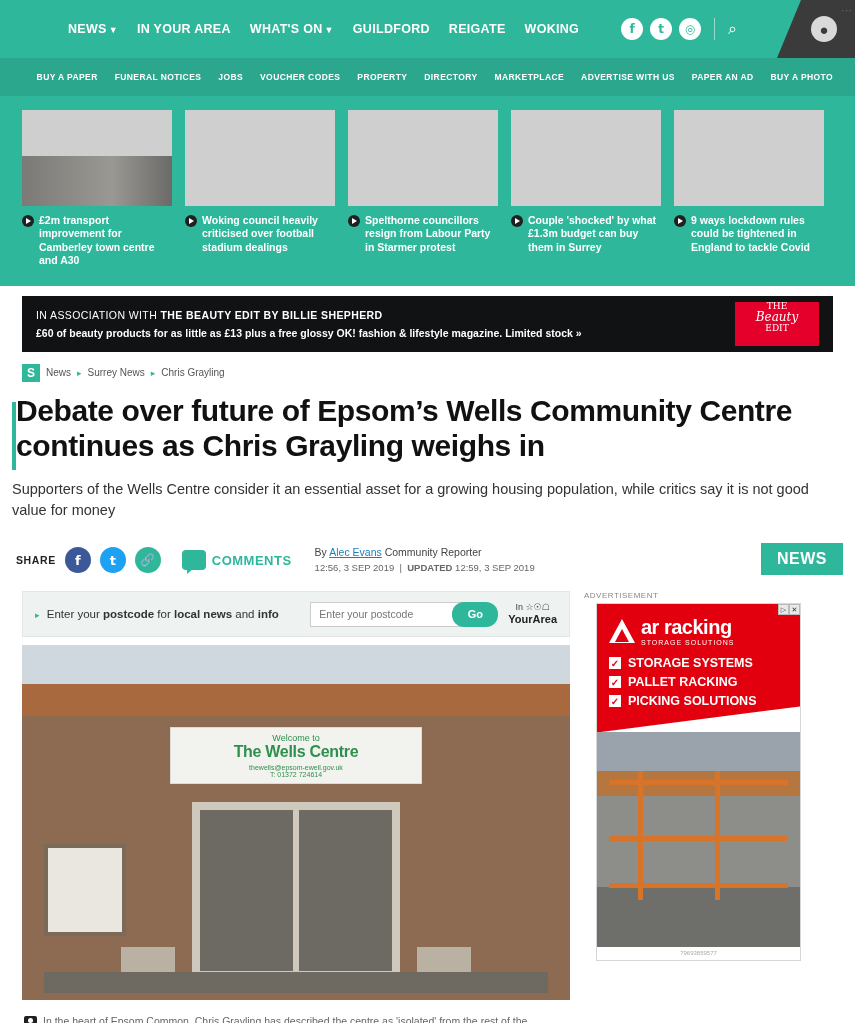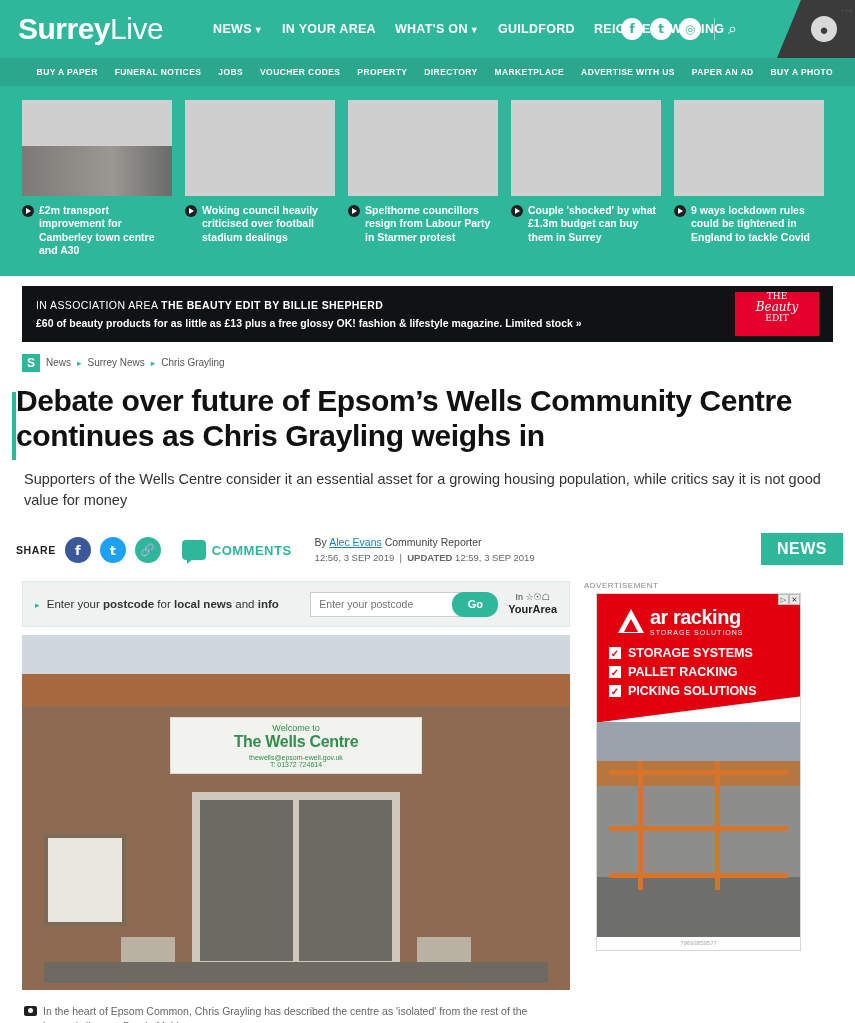--- a/index.html
+++ b/index.html
@@ -71,21 +71,21 @@
     position: absolute; right: 18px; top: 16px;
     width: 26px; height: 26px; border-radius: 50%;
     background: #d9d9d9; color: #3b3b3b;
     display: flex; align-items: center; justify-content: center;
     font-size: 15px;
   }
 
   
   .subnav {
     background: #2aa78d;
-    height: 28px;
+    height: 38px;
     display: flex;
     align-items: center;
     justify-content: flex-end;
     gap: 17px;
     padding-right: 22px;
   }
   .subnav a {
     color: #ffffff;
     font-size: 8.5px;
     font-weight: bold;
@@ -177,21 +177,21 @@
   .accent {
     position: absolute; left: 12px; top: 8px;
     width: 4px; height: 68px; background: #2fb79b;
   }
   h1 {
     font-size: 30px; line-height: 1.16; letter-spacing: -0.4px;
     margin: 12px 0 0 4px; color: #111; font-weight: bold;
     font-family: "Liberation Sans", sans-serif;
   }
   .standfirst {
-    margin: 16px 0 0 12px; font-size: 14.5px; line-height: 1.45; color: #333;
+    margin: 16px 0 0 0; font-size: 14.5px; line-height: 1.45; color: #333;
     max-width: 800px;
   }
 
   
   .sharebar {
     display: flex; align-items: center; gap: 9px;
     margin: 22px 0 0 4px; position: relative; height: 34px;
   }
   .sharelabel { font-size: 10.5px; font-weight: bold; letter-spacing: .6px; color: #222; }
   .sc {
@@ -330,21 +330,21 @@
     font-style: normal; font-size: 7px; width: 11px; height: 11px;
     display: flex; align-items: center; justify-content: center;
     background: #e9e9e9; border: 1px solid #bbb; color: #333;
   }
   .ad-top { background: #e2000f; height: 128px; position: relative; }
   .ad-wedge {
     position: absolute; left: 0; bottom: 0; width: 100%; height: 26px;
     background: #ffffff; clip-path: polygon(0 100%, 100% 0, 100% 100%);
   }
   .ad-brand {
-    display: flex; align-items: center; gap: 6px; padding: 12px 0 0 21px;
+    display: flex; align-items: center; gap: 6px; padding: 12px 0 0 12px;
   }
   .ad-tri {
     width: 0; height: 0; border-left: 13px solid transparent;
     border-right: 13px solid transparent; border-bottom: 24px solid #fff;
     position: relative;
   }
   .ad-tri:after {
     content:""; position:absolute; left:-7px; top:10px;
     border-left: 7px solid transparent; border-right: 7px solid transparent;
     border-bottom: 13px solid #e2000f;
@@ -370,23 +370,20 @@
     height: 46px; background: #d9d9d9; display: flex;
     align-items: center; justify-content: center;
     font-size: 14px; font-weight: bold; color: #222;
   }
   .ad-foot { font-size: 6px; color: #aaa; text-align: center; padding: 3px 0 4px; }
 </style>
 </head>
 <body>
 
 <div class="header">
-  <div class="logo">
-    <span>Surrey</span><span class="light">Live</span>
-  </div>
   <div class="mainnav">
     <a href="#"><span>NEWS</span><span class="caret">▼</span></a>
     <a href="#">IN YOUR AREA</a>
     <a href="#"><span>WHAT'S ON</span><span class="caret">▼</span></a>
     <a href="#">GUILDFORD</a>
     <a href="#">REIGATE</a>
     <a href="#">WOKING</a>
   </div>
   <div class="social">
     <div class="scircle">f</div>
@@ -447,21 +444,21 @@
         <span class="play"></span>
         <span>9 ways lockdown rules could be tightened in England to tackle Covid</span>
       </div>
   </div>
 </div>
 
 <div class="promo-wrap">
   <div class="promo">
     <div class="promo-text">
       <div class="promo-line1">
-        <span>IN ASSOCIATION AREA</span>
+        <span>IN ASSOCIATION WITH</span>
         <b>THE BEAUTY EDIT BY BILLIE SHEPHERD</b>
       </div>
       <div class="promo-line2">
         <span>£60 of beauty products for as little as £13 plus a free glossy OK! fashion &amp; lifestyle magazine. Limited stock</span>
         <span>»</span>
       </div>
     </div>
     <div class="promo-logo">
       <span>THE</span>
       <i>Beauty</i>

